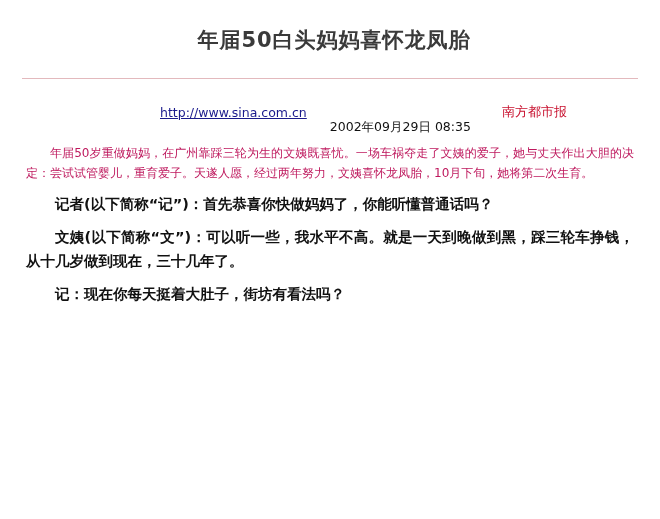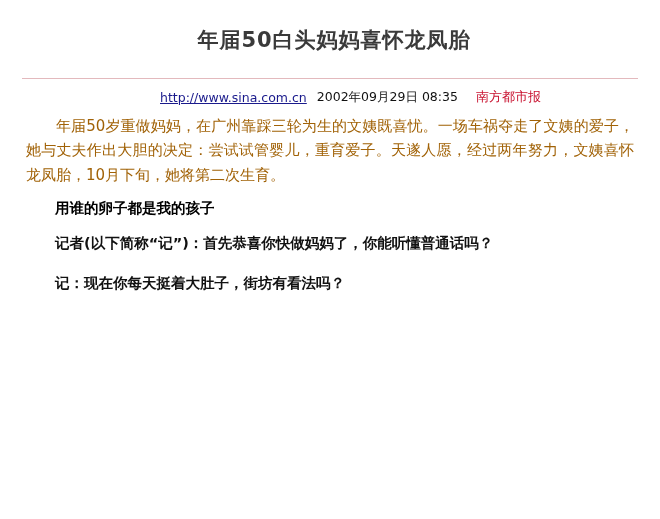--- a/index.html
+++ b/index.html
@@ -33,50 +33,51 @@
   .title-rule {
     border: none;
     border-top: 1px solid #e3b9bd;
     margin: 0 22px 0 22px;
     height: 0;
   }
   .source-line {
     display: flex;
     align-items: center;
     justify-content: flex-start;
-    gap: 10px;
+    gap: 23px;
     padding: 9px 0 8px 0;
     margin-left: 160px;
     font-size: 12.5px;
     color: #222;
   }
   .source-url {
     color: #1a1a8c;
     text-decoration: underline;
     font-size: 12.5px;
   }
   .source-date {
     color: #111;
     font-size: 12.5px;
+    margin-top: 31px;
   }
   .source-brand {
     color: #c8102e;
     font-size: 13px;
     margin-left: 8px;
   }
   .body-wrap {
     padding: 0 26px 0 26px;
   }
   p.para {
     margin: 0 0 4px 0;
-    font-size: 15px;
+    font-size: 12px;
     line-height: 1.62;
     text-align: justify;
     text-justify: inter-ideograph;
-    color: #a16207;
+    color: #be185d;
     text-indent: 2em;
   }
   p.subhead {
     margin: 10px 0 6px 0;
     font-size: 14.5px;
     font-weight: bold;
     line-height: 1.6;
     color: #000;
     text-indent: 2em;
   }
@@ -100,22 +101,22 @@
   <hr class="title-rule">
 
   <div class="source-line">
     <a class="source-url" href="#">http://www.sina.com.cn</a>
     <span class="source-date">2002年09月29日 08:35</span>
     <span class="source-brand">南方都市报</span>
   </div>
 
   <div class="body-wrap">
     <p class="para">年届50岁重做妈妈，在广州靠踩三轮为生的文姨既喜忧。一场车祸夺走了文姨的爱子，她与丈夫作出大胆的决定：尝试试管婴儿，重育爱子。天遂人愿，经过两年努力，文姨喜怀龙凤胎，10月下旬，她将第二次生育。</p>
-    <p class="subhead">用谁的卵子都是我的孩子</p>
     <div class="spacer-sm"></div>
     <p class="dialog">记者(以下简称“记”)：首先恭喜你快做妈妈了，你能听懂普通话吗？</p>
     <div class="spacer-sm"></div>
+    <p class="dialog">文姨(以下简称“文”)：可以听一些，我水平不高。就是一天到晚做到黑，踩三轮车挣钱，从十几岁做到现在，三十几年了。</p>
     <div class="spacer-sm"></div>
     <p class="dialog">记：现在你每天挺着大肚子，街坊有看法吗？</p>
     <div class="spacer-sm"></div>
   </div>
 
 </div>
 
 </body></html>

